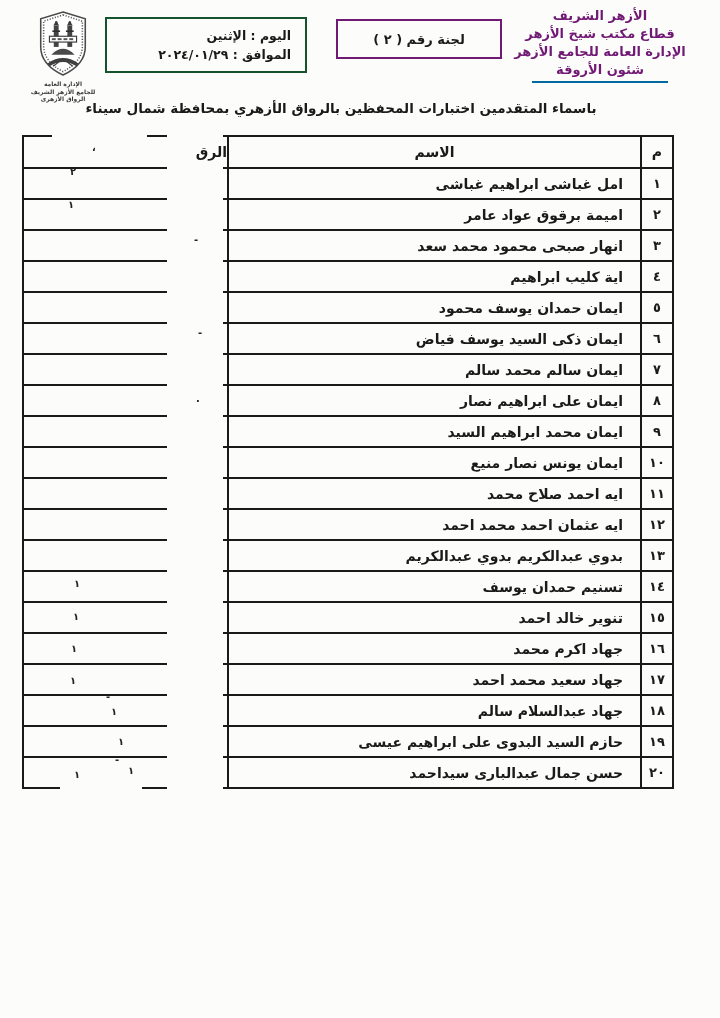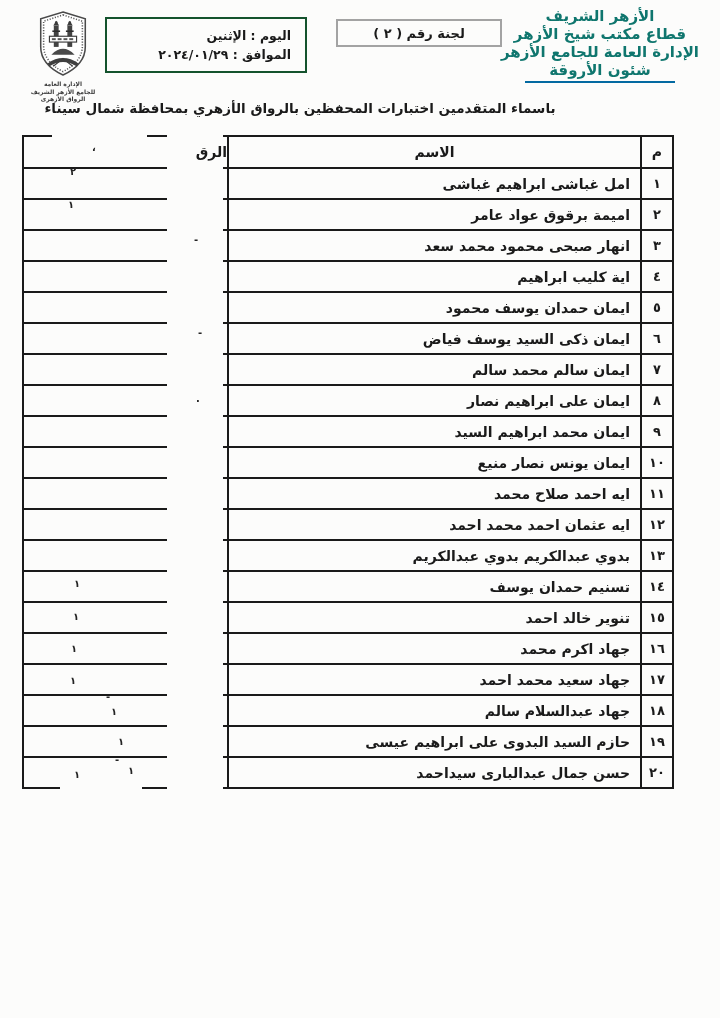--- a/index.html
+++ b/index.html
@@ -15,47 +15,47 @@
   
   .date-box{
     position:absolute;left:105px;top:17px;width:202px;height:56px;
     border:2px solid #14532d;box-sizing:border-box;direction:rtl;
     display:flex;flex-direction:column;justify-content:center;row-gap:4px;
     padding-left:10px;padding-right:14px;text-align:right;
     font-weight:700;font-size:12.5px;
   }
   
   .committee-box{
-    position:absolute;left:336px;top:19px;width:166px;height:28px;
-    border:2px solid #a3a3a3;box-sizing:border-box;direction:rtl;
+    position:absolute;left:336px;top:19px;width:166px;height:40px;
+    border:2px solid #701a75;box-sizing:border-box;direction:rtl;
     display:flex;align-items:center;justify-content:center;
     font-weight:700;font-size:13px;
   }
   
   .letterhead{
     position:absolute;left:488px;top:7px;width:224px;direction:rtl;
-    text-align:center;font-weight:700;font-size:15px;line-height:18px;color:#0f766e;
+    text-align:center;font-weight:700;font-size:13px;line-height:18px;color:#701a75;
   }
   .letterhead .underlined{display:inline-block;border-bottom:2px solid #0369a1;padding:0 24px 2px;}
   
   .title1{position:absolute;left:0;top:76px;width:600px;text-align:center;
     font-weight:700;font-size:15px;direction:rtl;}
   .title2{position:absolute;left:0;top:100px;width:600px;text-align:center;
-    font-weight:700;font-size:13.5px;direction:rtl;letter-spacing:-0.2px;}
+    font-weight:700;font-size:13.5px;direction:rtl;letter-spacing:-0.2px;padding-left:41px;}
   
   .table-wrap{position:absolute;left:22px;top:135px;width:650px;}
   table{border-collapse:collapse;direction:rtl;width:650px;table-layout:fixed;}
   th,td{border:2px solid #1a1a1a;padding:0;box-sizing:border-box;}
   col.c-serial{width:32px;}
   col.c-name{width:413px;}
   col.c-id{width:205px;}
   thead th{height:32px;font-weight:700;font-size:14px;text-align:center;}
   tbody td{height:31px;}
   td.col-serial{text-align:center;font-weight:700;font-size:13px;}
-  td.col-name{text-align:right;font-weight:700;font-size:14px;padding-right:10px;letter-spacing:-0.2px;}
+  td.col-name{text-align:right;font-weight:700;font-size:14px;padding-right:17px;letter-spacing:-0.2px;}
   th.col-id{text-align:right;padding-left:0;}
   th.col-id span{position:relative;z-index:3;display:inline-block;margin-left:37px;}
   td.col-id{background:transparent;}
   
   .erase-strip{position:absolute;background:#fcfcfb;z-index:2;}
   .strip-a{left:145px;top:-4px;width:56px;height:666px;}
   .strip-b{left:38px;top:650px;width:82px;height:9px;}
   .strip-c{left:30px;top:-3px;width:95px;height:5px;}
   
   .stray{position:absolute;z-index:4;font-size:10px;font-weight:700;color:#242424;line-height:10px;}

